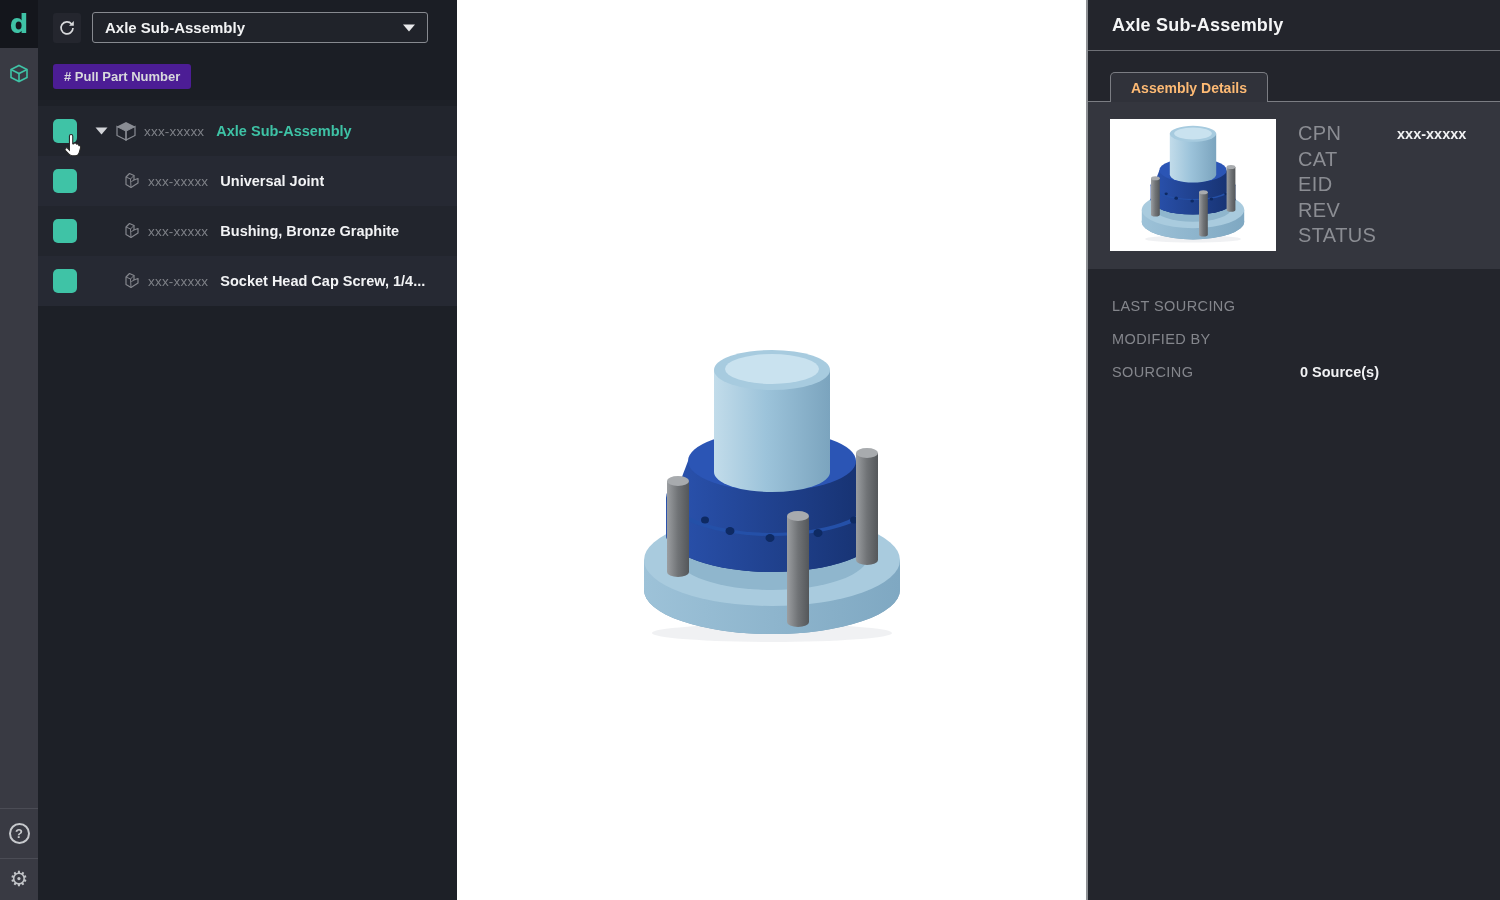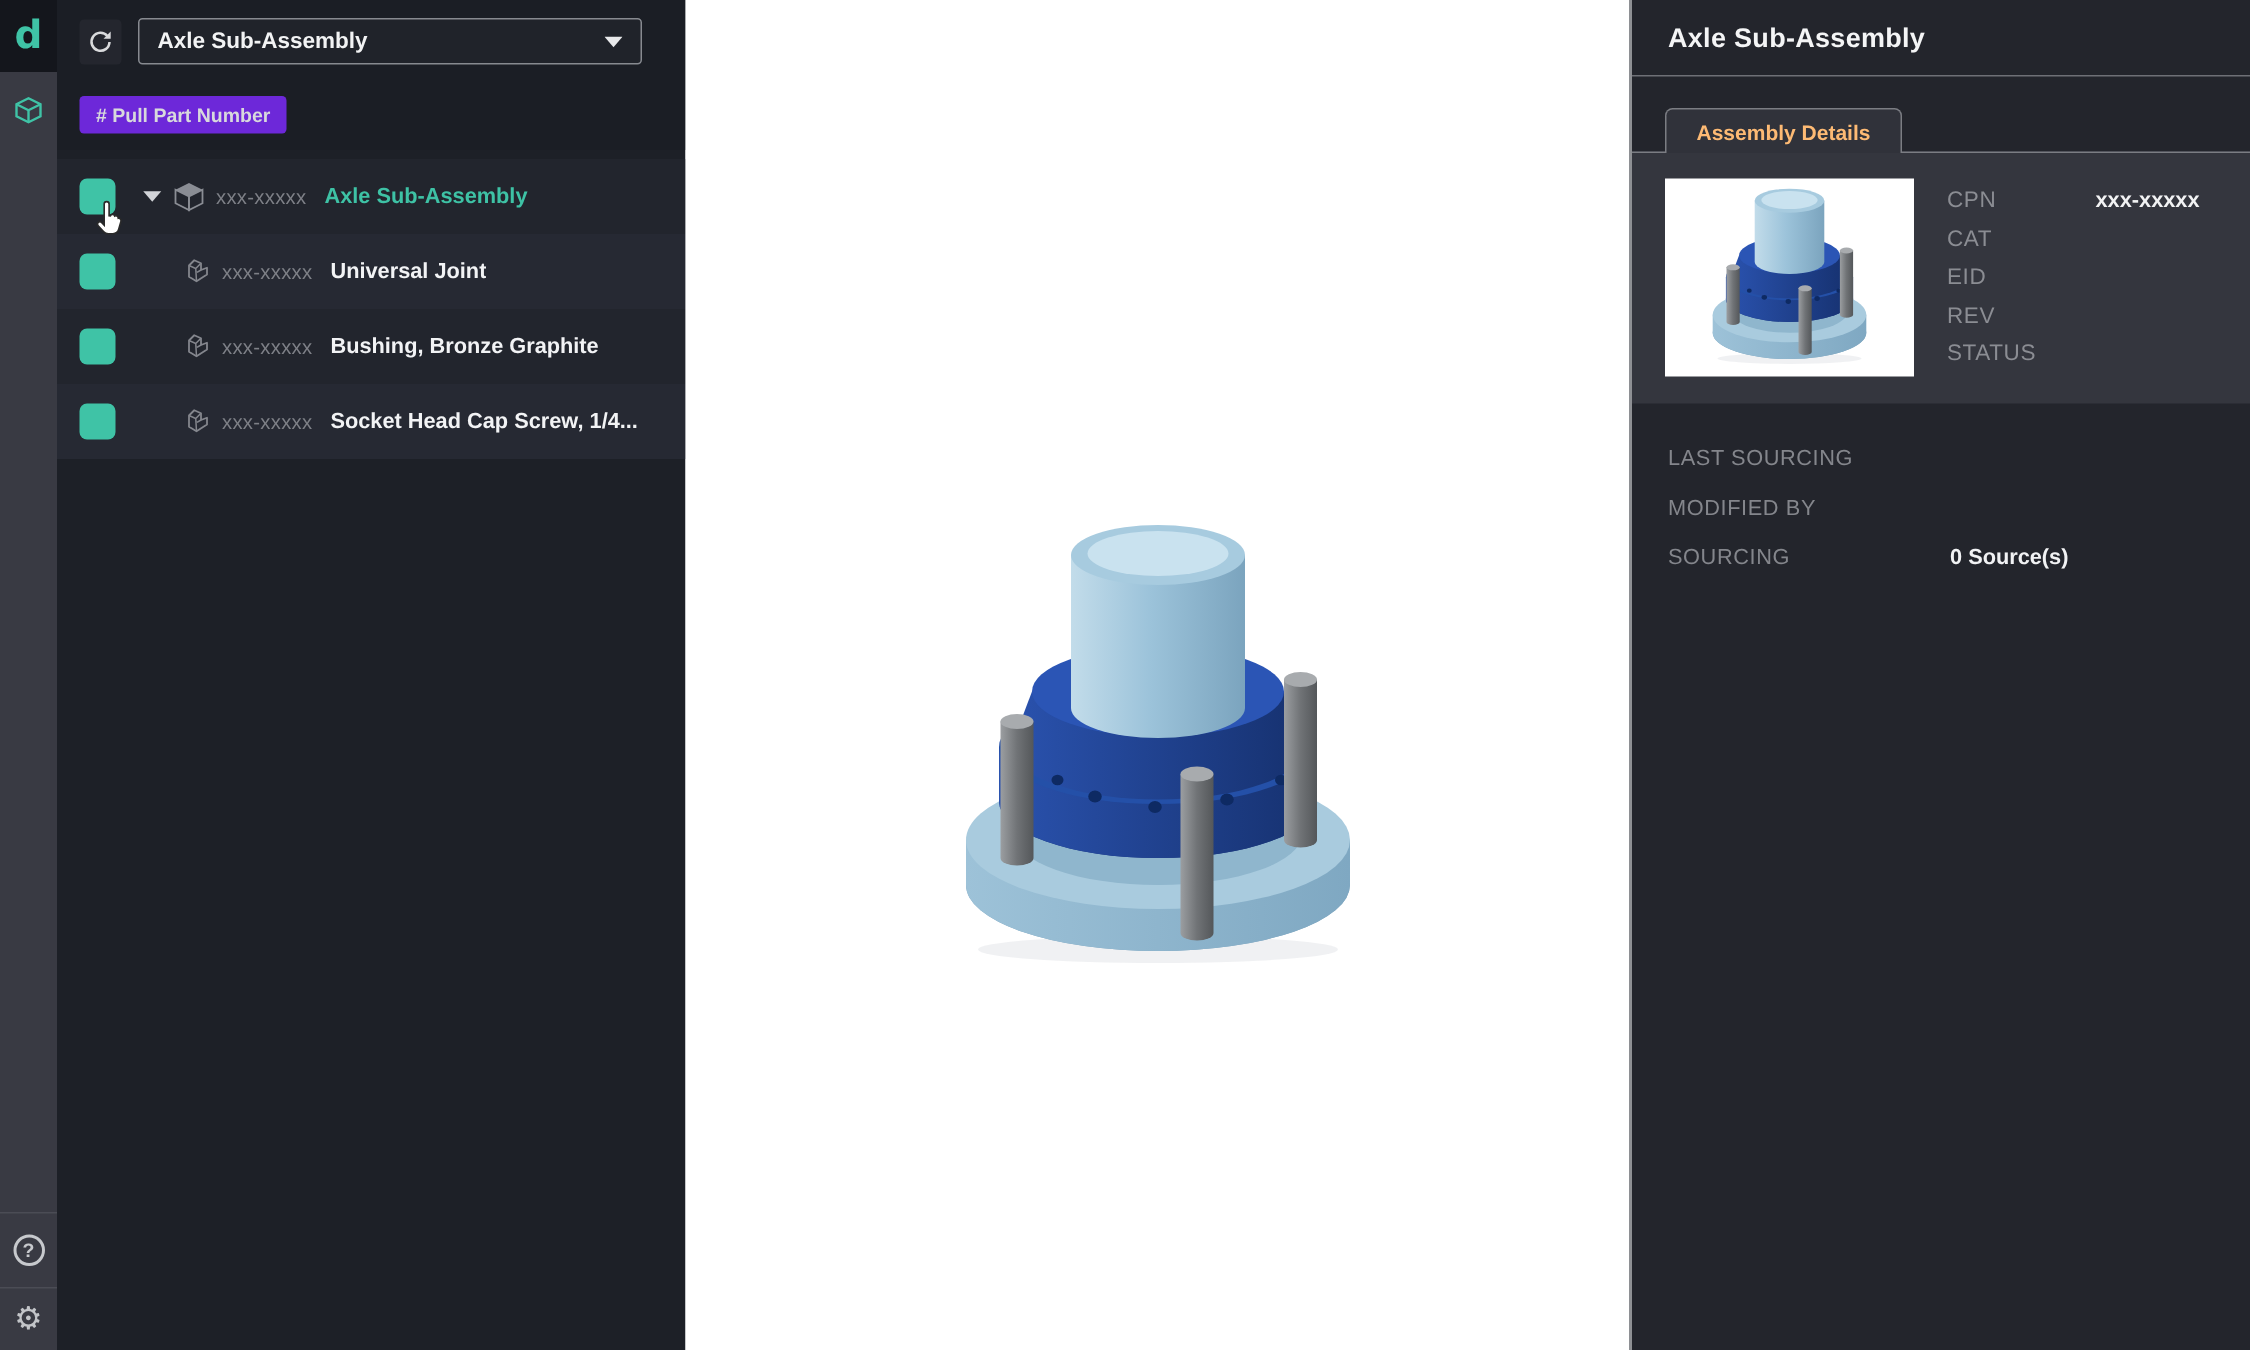--- a/index.html
+++ b/index.html
@@ -29,21 +29,21 @@
   
   .sidebar { position:absolute; left:38px; top:0; width:419px; height:900px; background:#1D2027; }
   .topbar { position:relative; height:100px; background:#1B1E25; }
   .refresh-btn { position:absolute; left:15px; top:13px; width:28px; height:30px; background:#24262E;
     border-radius:3px; display:flex; align-items:center; justify-content:center; cursor:pointer; }
   .assembly-select { position:absolute; left:54px; top:12px; width:336px; height:31px;
     border:1px solid #878A90; border-radius:3px; background:#20232A; display:flex; align-items:center;
     padding:0 12px; cursor:pointer; }
   .assembly-select .sel-text { color:#F2F3F4; font-size:15px; font-weight:bold; }
   .assembly-select .sel-caret { margin-left:auto; }
-  .pull-btn { position:absolute; left:15px; top:64px; height:25px; padding:0 11px; background:#6d28d9;
+  .pull-btn { position:absolute; left:15px; top:64px; height:25px; padding:0 11px; background:#4c1d95;
     border-radius:3px; color:#D8D9DC; font-size:13px; font-weight:bold; line-height:25px; cursor:pointer; }
 
   .tree { position:absolute; top:106px; left:0; width:419px; }
   .tree-row { display:flex; align-items:center; height:50px; padding-left:15px; cursor:pointer; position:relative; }
   .tree-row.odd  { background:#22252D; }
   .tree-row.even { background:#262933; }
   .checkbox { width:24px; height:24px; background:#3FC3A6; border-radius:5px; flex:none; cursor:pointer; }
   .caret { margin-left:18px; flex:none; display:flex; }
   .icon-asm { margin-left:6px; flex:none; display:flex; }
   .icon-part { margin-left:45px; flex:none; display:flex; }
@@ -63,21 +63,21 @@
   .dp-header { height:51px; border-bottom:1px solid #6E7076; display:flex; align-items:center; padding:0 24px; }
   .dp-title { color:#F4F5F6; font-size:18px; font-weight:bold; letter-spacing:.2px; }
   .dp-tabs { position:relative; height:50px; }
   .dp-tab { position:absolute; left:22px; bottom:-1px; height:30px; padding:4px 20px; background:#30323A;
     border:1px solid #7B7D83; border-bottom:none; border-radius:5px 5px 0 0; display:flex; align-items:center;
     color:#fdba74; font-size:14px; font-weight:bold; z-index:2; cursor:pointer; }
   .dp-card { background:#34363E; border-top:1px solid #7B7D83; height:168px; padding:17px 22px; display:flex; }
   .thumb { width:166px; height:132px; background:#ffffff; flex:none; display:flex; align-items:center; justify-content:center; }
   .id-col { margin-left:22px; flex:1; padding-top:2px; }
   .id-row { display:flex; align-items:center; height:25.5px; }
-  .id-label { width:99px; color:#8B8D93; font-size:15px; letter-spacing:.4px; }
+  .id-label { width:99px; color:#8B8D93; font-size:20px; letter-spacing:.4px; }
   .id-value { color:#F2F3F4; font-size:14.5px; font-weight:bold; }
 
   .meta { padding:0 24px; }
   .m-row { display:flex; align-items:baseline; line-height:17px; }
   .m-label { width:188px; flex:none; color:#84868C; font-size:14.5px; letter-spacing:.4px; }
   .m-value { color:#F1F2F4; font-size:14.5px; font-weight:bold; }
   .mt-first { margin-top:29px; }
   .mt-sm { margin-top:16px; }
   .mt-lg { margin-top:38px; }
 

